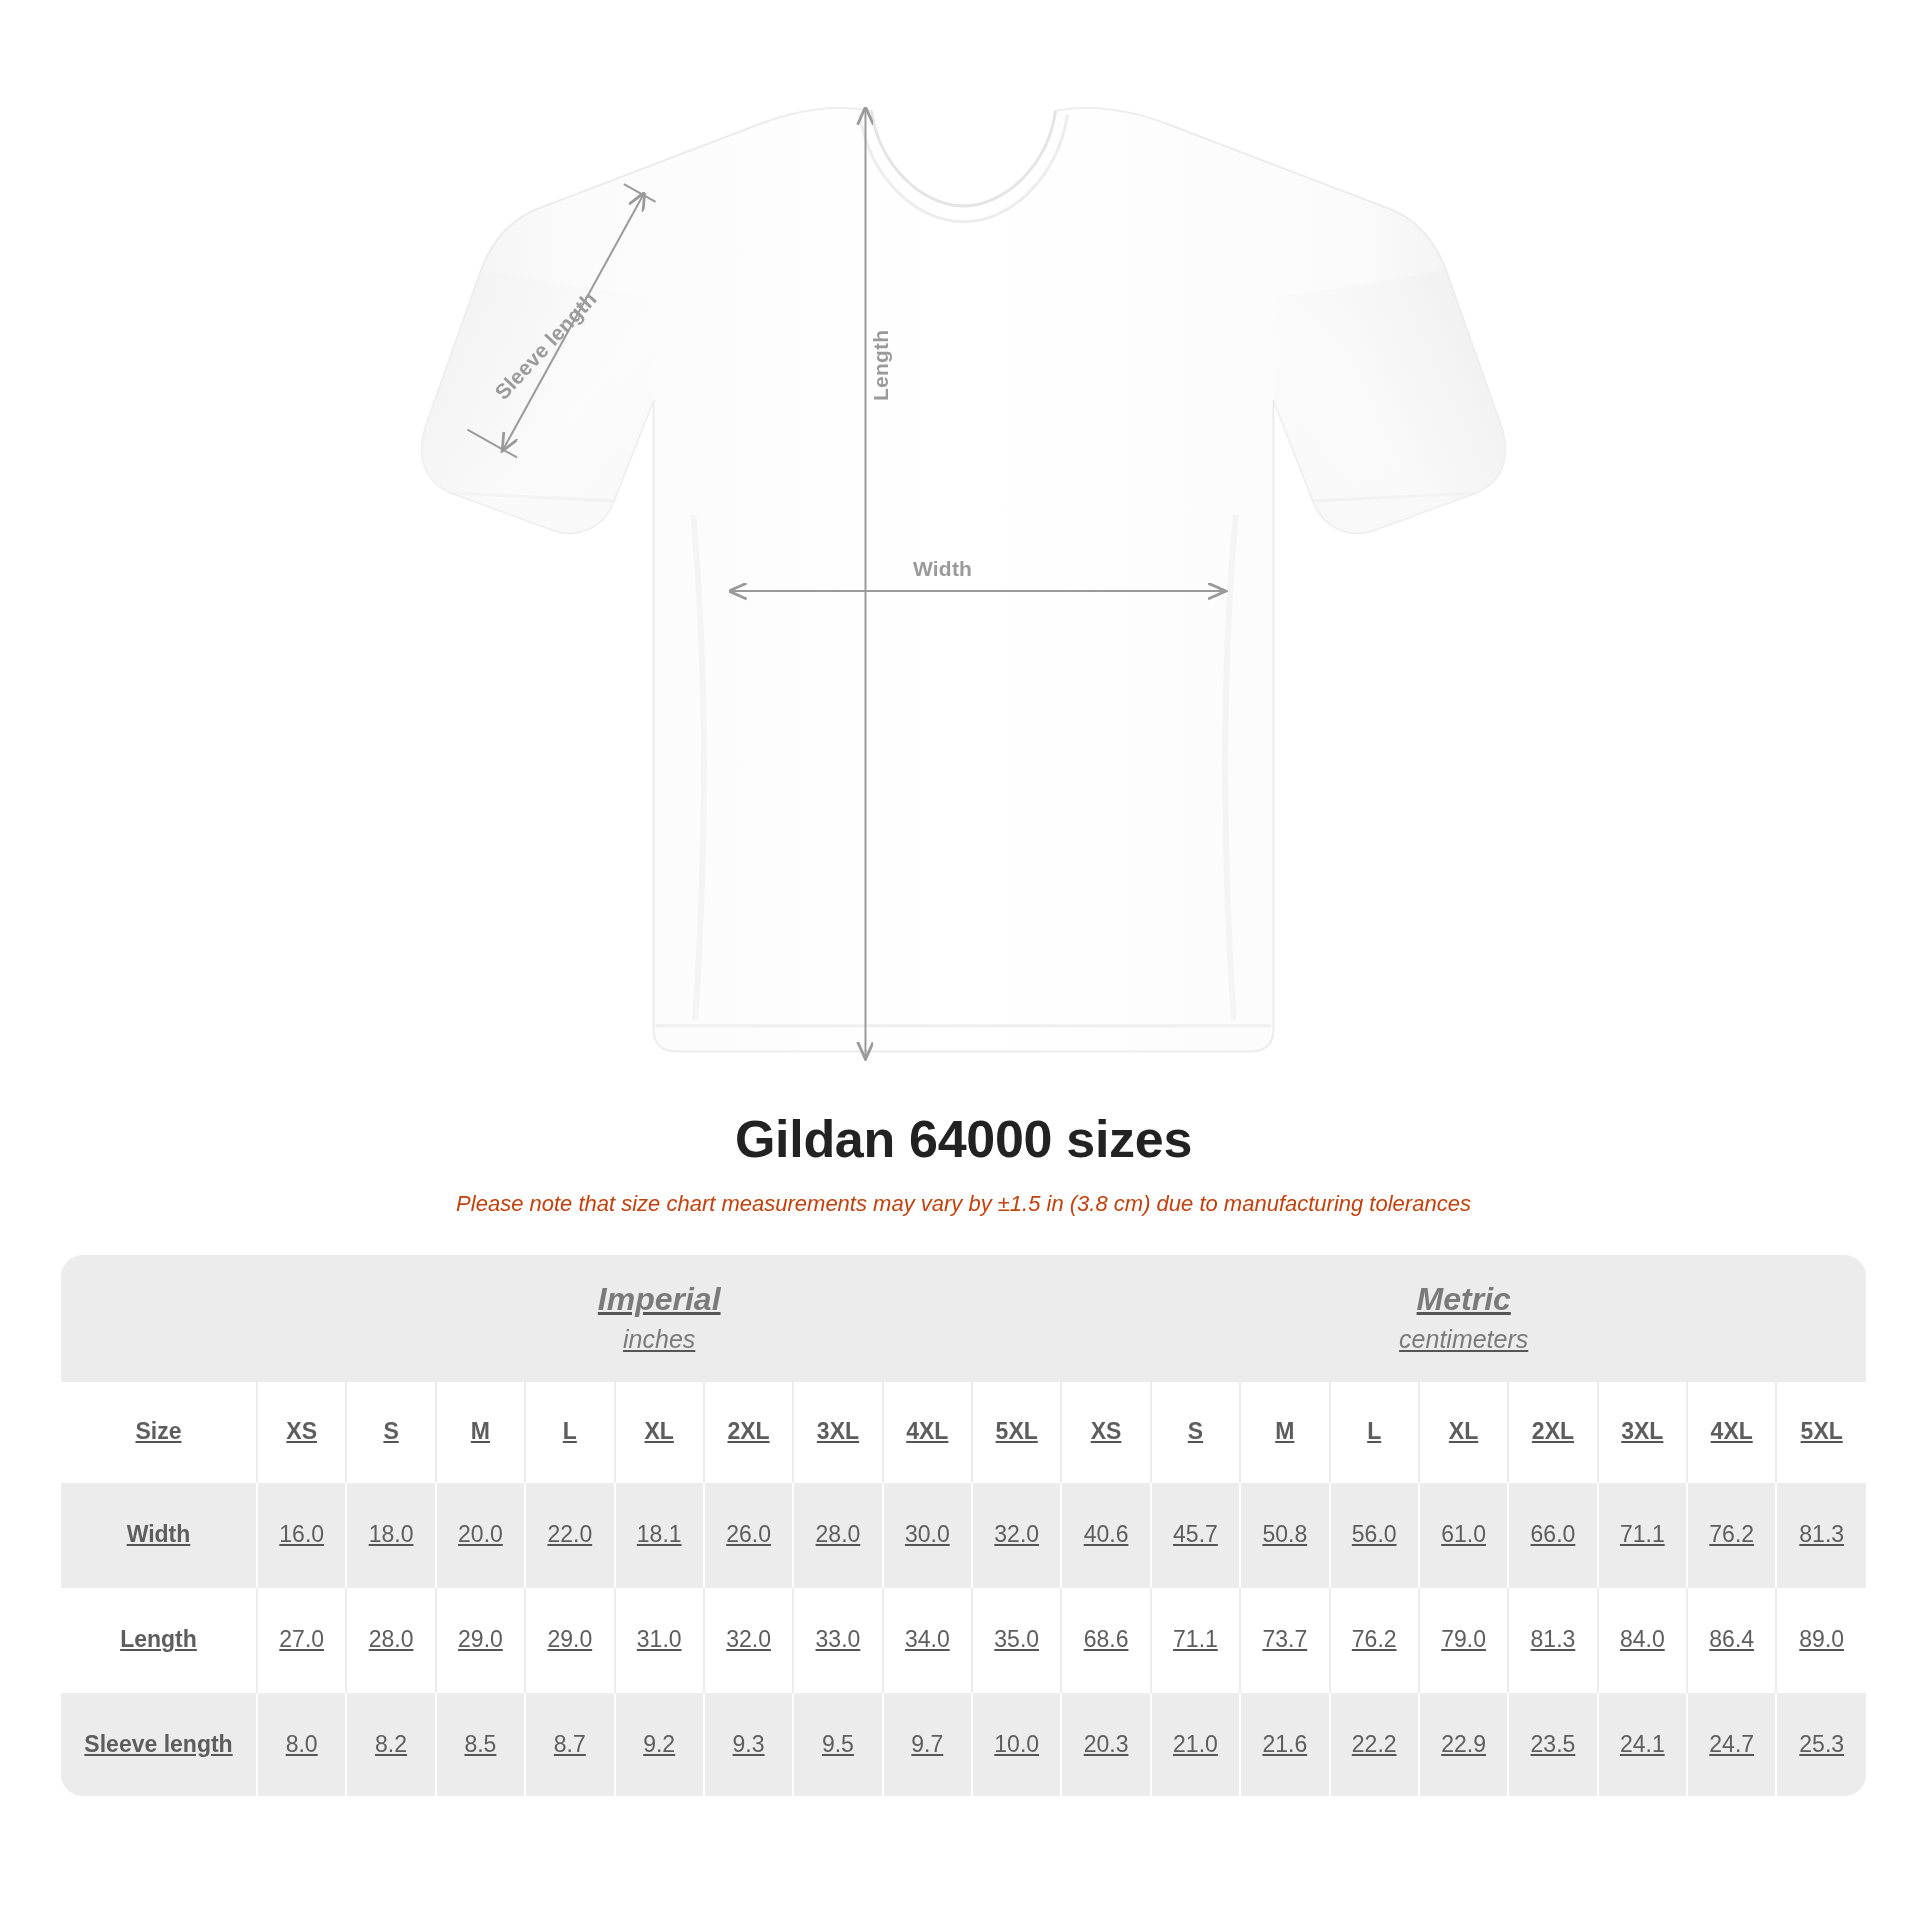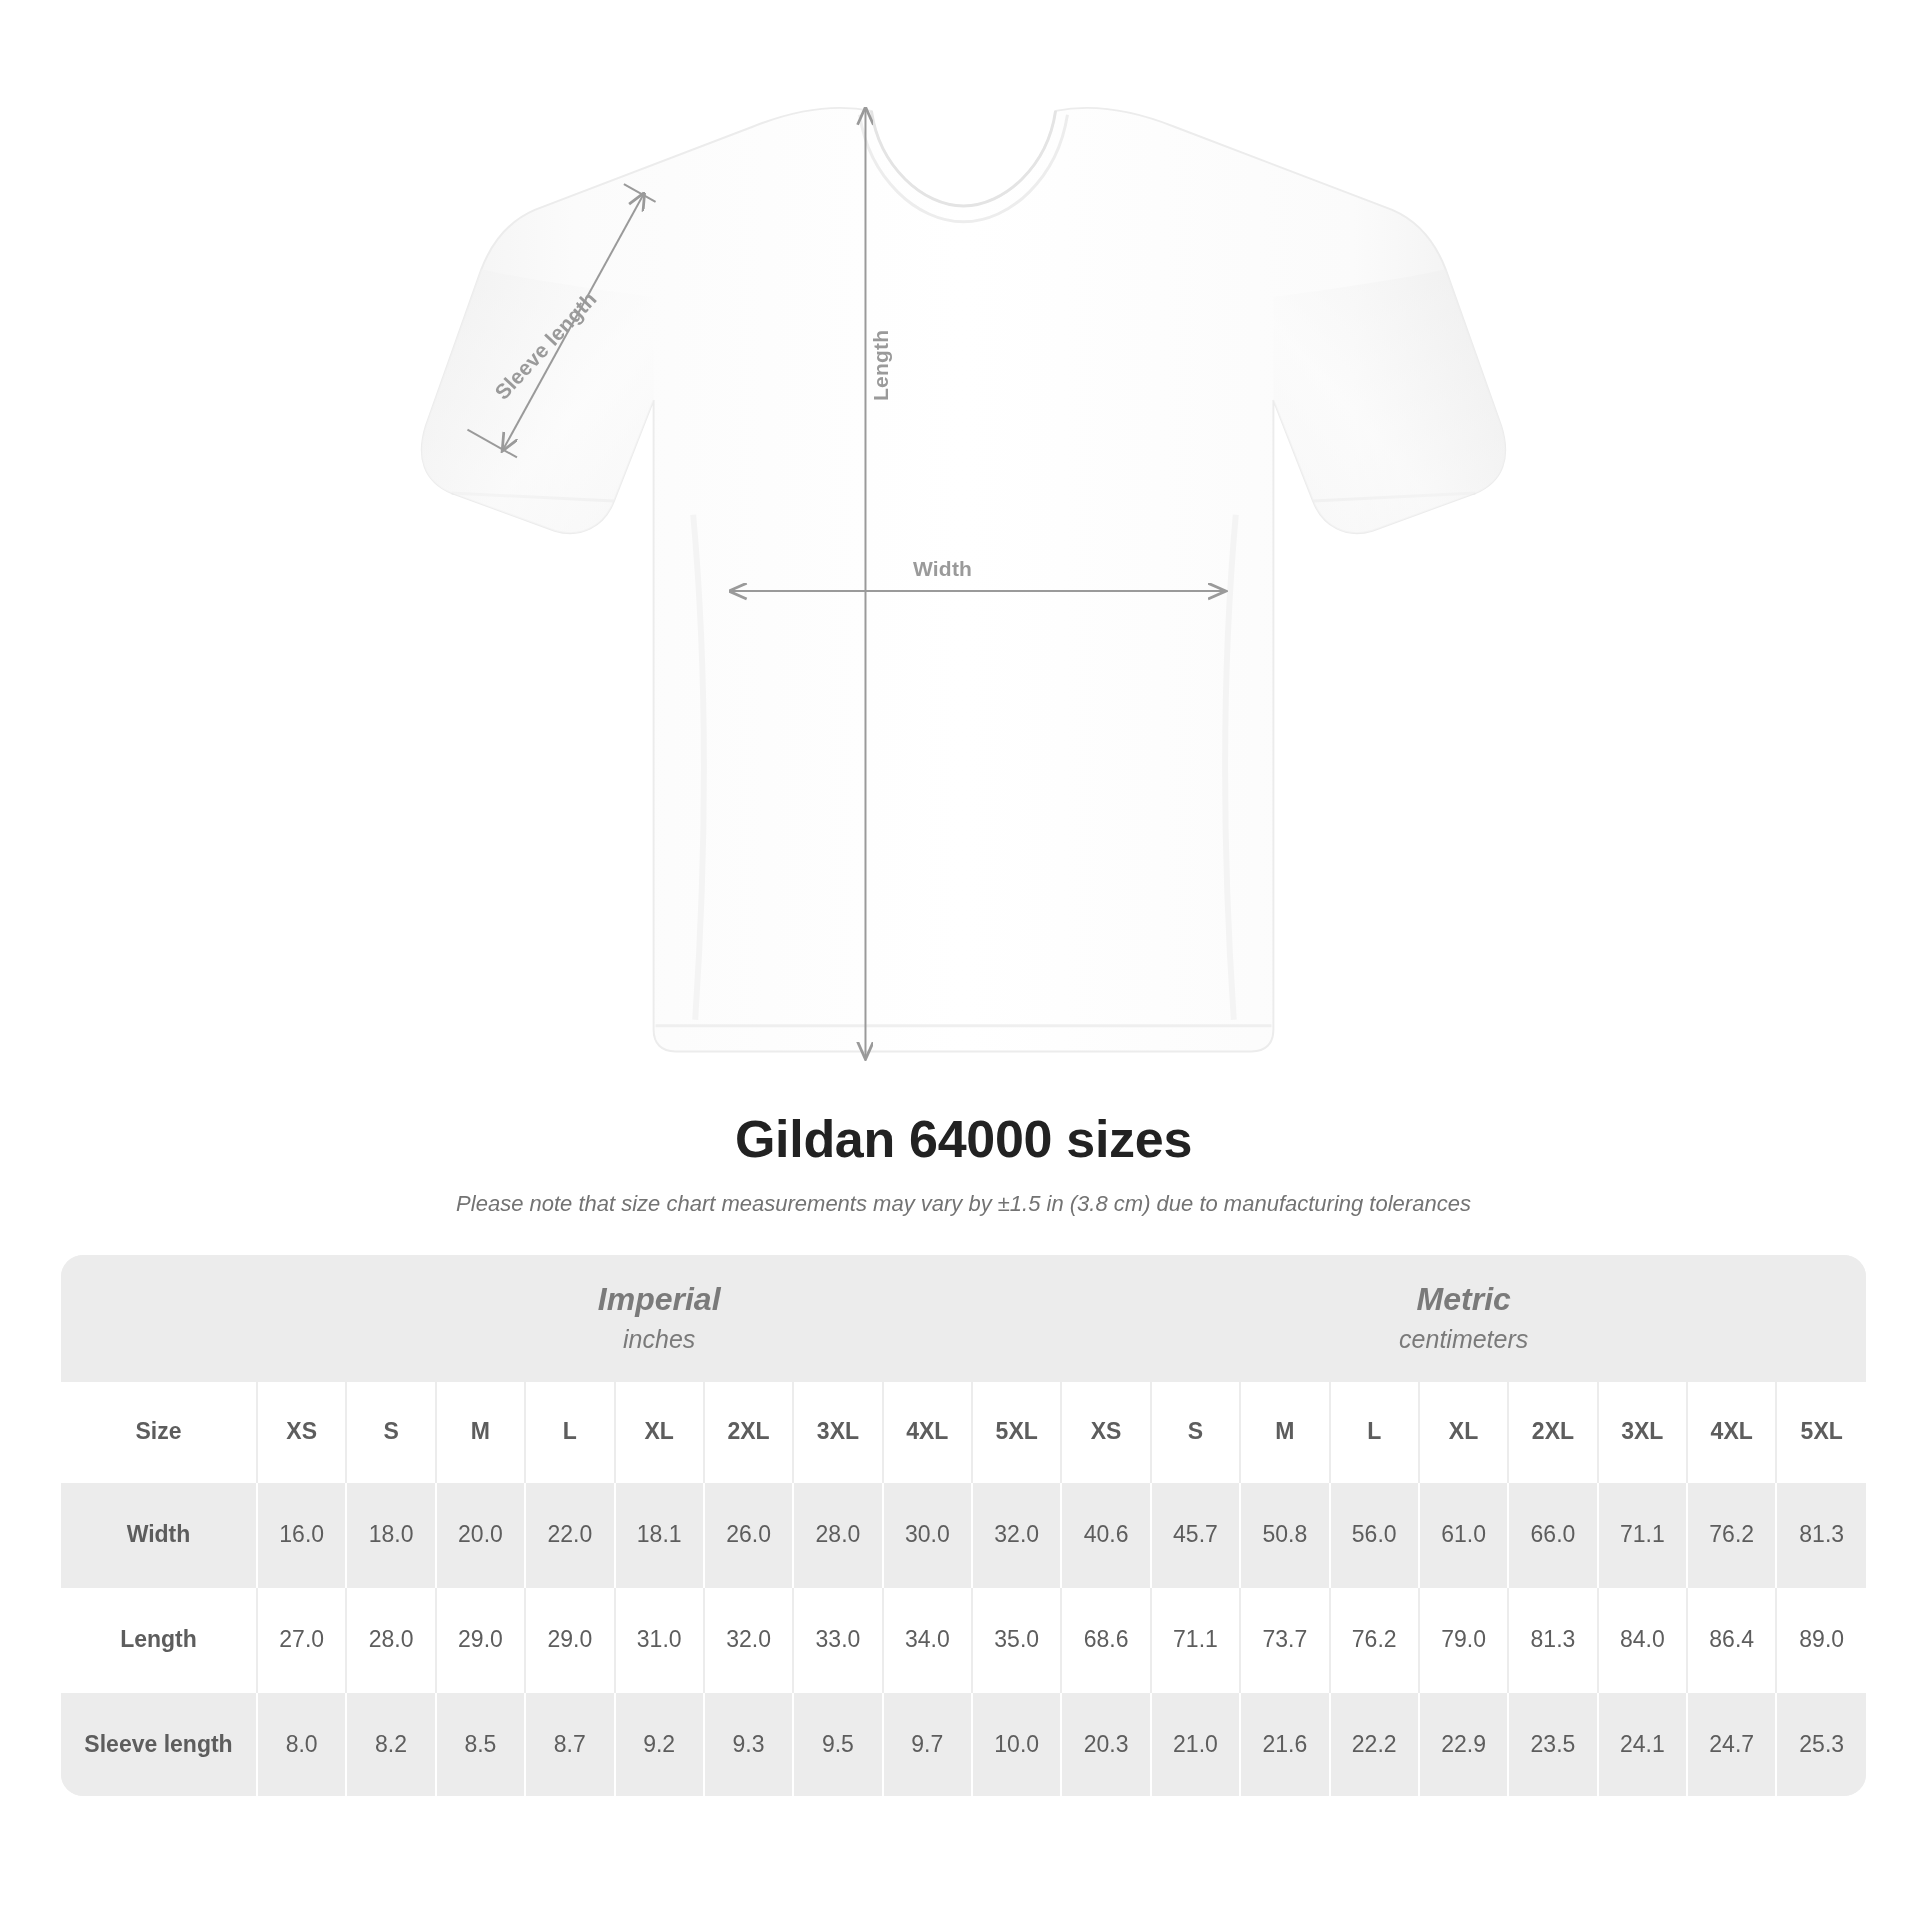--- a/index.html
+++ b/index.html
@@ -64,35 +64,36 @@
   }
   .chart-title {
     font-size: 52px;
     font-weight: bold;
     color: #222222;
     letter-spacing: -0.3px;
   }
   .chart-note {
     font-size: 22px;
     font-style: italic;
-    color: #737373;
+    color: #c2410c;
     margin-top: 22px;
   }
 
   
   .table-wrap {
     margin: 38px 61px 0 61px;
     border-radius: 22px;
     overflow: hidden;
     background: #ececec;
   }
   table.size-table {
     border-collapse: collapse;
     width: 100%;
     table-layout: fixed;
+    text-decoration: underline;
   }
   table.size-table td, table.size-table th {
     text-align: center;
     vertical-align: middle;
     font-size: 23px;
     color: #5d5d5d;
     padding: 0;
   }
   .unit-row td {
     height: 127px;

